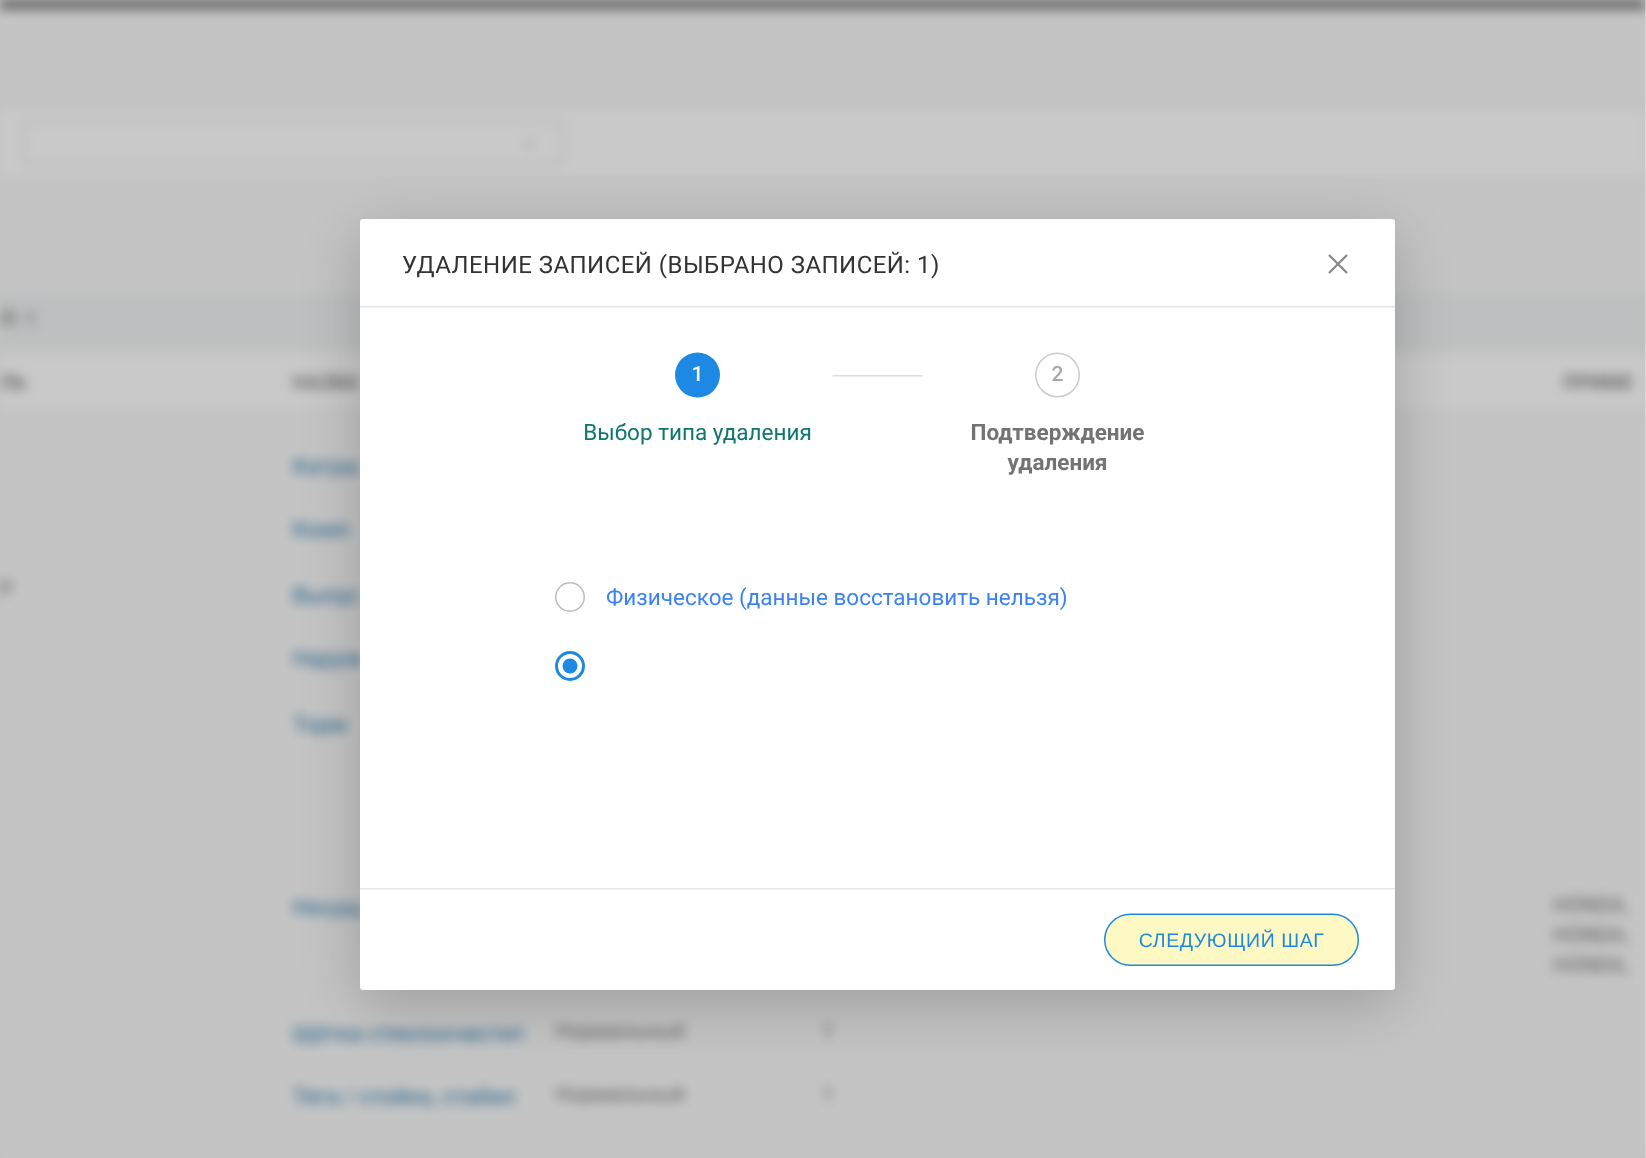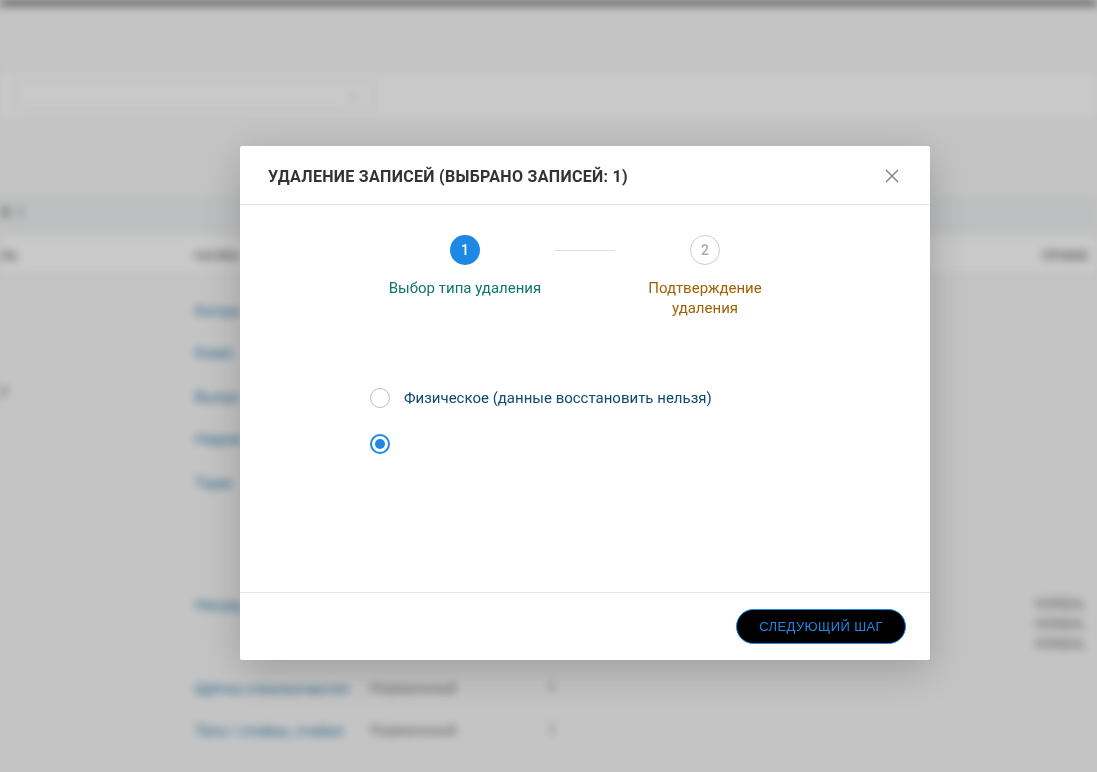--- a/index.html
+++ b/index.html
@@ -95,21 +95,21 @@
     }
     .modal-header {
       padding: 20px 28px 18px 28px;
       border-bottom: 1px solid #e5e5e5;
       display: flex;
       align-items: center;
       justify-content: space-between;
     }
     .modal-title {
       font-size: 16px;
-      font-weight: 700;
+      font-weight: 400;
       letter-spacing: 0.3px;
       color: #333;
     }
     .close-btn {
       width: 20px; height: 20px;
       cursor: pointer;
       color: #888;
       display:flex;align-items:center;justify-content:center;
     }
     .close-btn svg { width: 16px; height: 16px; }
@@ -157,21 +157,21 @@
       height: 1px;
       background: #ddd;
       margin-top: 15px;
     }
     .step-label {
       text-align: center;
       font-size: 15px;
       line-height: 1.3;
       color: #0f766e;
     }
-    .step.inactive .step-label { color: #a16207; }
+    .step.inactive .step-label { color: #737373; font-weight: bold; }
 
     
     .options {
       padding-left: 90px;
     }
     .radio-option {
       display: flex;
       align-items: center;
       margin-bottom: 26px;
       cursor: pointer;
@@ -188,33 +188,33 @@
       border: 2px solid #1e88e5;
     }
     .radio.checked::after {
       content:"";
       width: 10px; height:10px;
       border-radius:50%;
       background:#1e88e5;
     }
     .radio-label {
       font-size: 15px;
-      color: #0c4a6e;
+      color: #3b82f6;
     }
 
     .modal-footer {
       border-top: 1px solid #e5e5e5;
       padding: 16px 24px;
       display: flex;
       justify-content: flex-end;
     }
     .next-btn {
       border: 1px solid #1e88e5;
       color: #1e88e5;
-      background: #000000;
+      background: #fef9c3;
       border-radius: 18px;
       padding: 9px 22px;
       font-size: 13px;
       letter-spacing: 0.4px;
       cursor: pointer;
     }
   </style>
 </head>
 <body>
 

